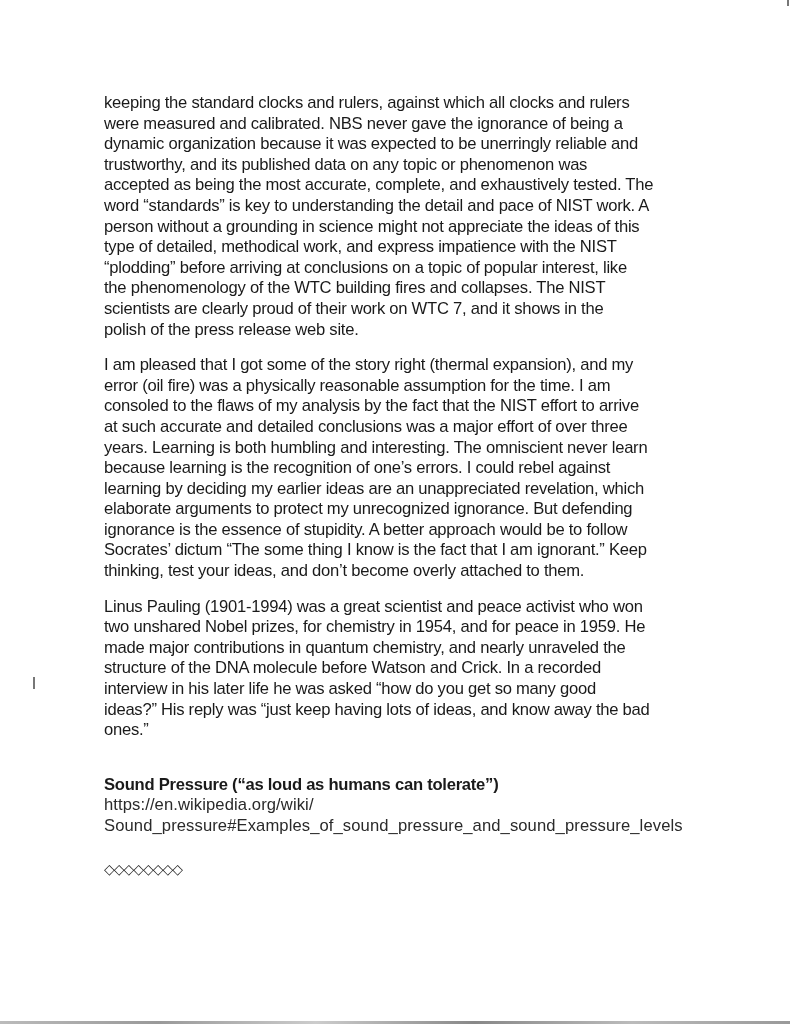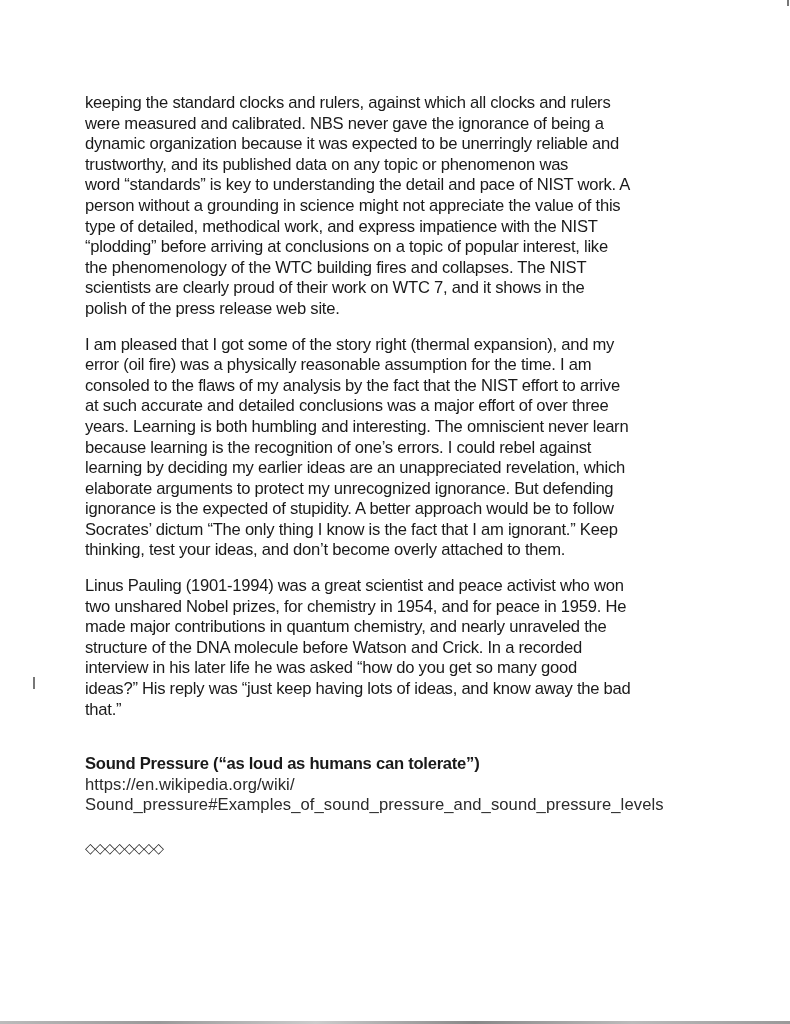--- a/index.html
+++ b/index.html
@@ -10,21 +10,21 @@
     body {
       width: 790px;
       height: 1024px;
       position: relative;
       overflow: hidden;
       font-family: "Liberation Sans", "DejaVu Sans", sans-serif;
       color: #1a1a1a;
     }
     .page {
       position: absolute;
-      left: 85px;
+      left: 104px;
       top: 93px;
       width: 600px;
       font-size: 16.6px;
       line-height: 20.6px;
       letter-spacing: -0.25px;
     }
     .para {
       margin: 0 0 15px 0;
     }
     .para .line {
@@ -64,51 +64,52 @@
 </head>
 <body>
 
 <div class="page">
 
   <div class="para">
     <span class="line">keeping the standard clocks and rulers, against which all clocks and rulers</span>
     <span class="line">were measured and calibrated. NBS never gave the ignorance of being a</span>
     <span class="line">dynamic organization because it was expected to be unerringly reliable and</span>
     <span class="line">trustworthy, and its published data on any topic or phenomenon was</span>
+    <span class="line">accepted as being the most accurate, complete, and exhaustively tested. The</span>
     <span class="line">word “standards” is key to understanding the detail and pace of NIST work. A</span>
-    <span class="line">person without a grounding in science might not appreciate the value of this</span>
+    <span class="line">person without a grounding in science might not appreciate the ideas of this</span>
     <span class="line">type of detailed, methodical work, and express impatience with the NIST</span>
     <span class="line">“plodding” before arriving at conclusions on a topic of popular interest, like</span>
     <span class="line">the phenomenology of the WTC building fires and collapses. The NIST</span>
     <span class="line">scientists are clearly proud of their work on WTC 7, and it shows in the</span>
     <span class="line">polish of the press release web site.</span>
   </div>
 
   <div class="para">
     <span class="line">I am pleased that I got some of the story right (thermal expansion), and my</span>
     <span class="line">error (oil fire) was a physically reasonable assumption for the time. I am</span>
     <span class="line">consoled to the flaws of my analysis by the fact that the NIST effort to arrive</span>
     <span class="line">at such accurate and detailed conclusions was a major effort of over three</span>
     <span class="line">years. Learning is both humbling and interesting. The omniscient never learn</span>
     <span class="line">because learning is the recognition of one’s errors. I could rebel against</span>
     <span class="line">learning by deciding my earlier ideas are an unappreciated revelation, which</span>
     <span class="line">elaborate arguments to protect my unrecognized ignorance. But defending</span>
-    <span class="line">ignorance is the expected of stupidity. A better approach would be to follow</span>
-    <span class="line">Socrates’ dictum “The only thing I know is the fact that I am ignorant.” Keep</span>
+    <span class="line">ignorance is the essence of stupidity. A better approach would be to follow</span>
+    <span class="line">Socrates’ dictum “The some thing I know is the fact that I am ignorant.” Keep</span>
     <span class="line">thinking, test your ideas, and don’t become overly attached to them.</span>
   </div>
 
   <div class="para">
     <span class="line">Linus Pauling (1901-1994) was a great scientist and peace activist who won</span>
     <span class="line">two unshared Nobel prizes, for chemistry in 1954, and for peace in 1959. He</span>
     <span class="line">made major contributions in quantum chemistry, and nearly unraveled the</span>
     <span class="line">structure of the DNA molecule before Watson and Crick. In a recorded</span>
     <span class="line">interview in his later life he was asked “how do you get so many good</span>
     <span class="line">ideas?” His reply was “just keep having lots of ideas, and know away the bad</span>
-    <span class="line">that.”</span>
+    <span class="line">ones.”</span>
   </div>
 
   <div style="margin-top:34px;">
     <p class="heading">Sound Pressure (“as loud as humans can tolerate”)</p>
     <span class="url">https://en.wikipedia.org/wiki/</span>
     <span class="url">Sound_pressure#Examples_of_sound_pressure_and_sound_pressure_levels</span>
   </div>
 
   <div class="ornament">◇◇◇◇◇◇◇◇</div>
 </div>

